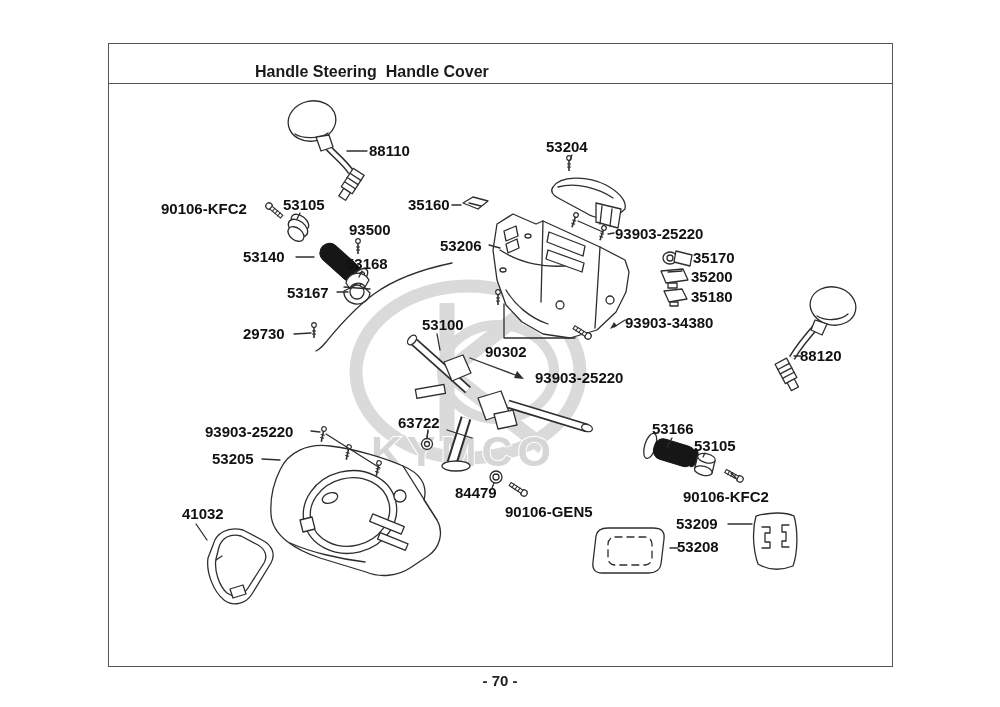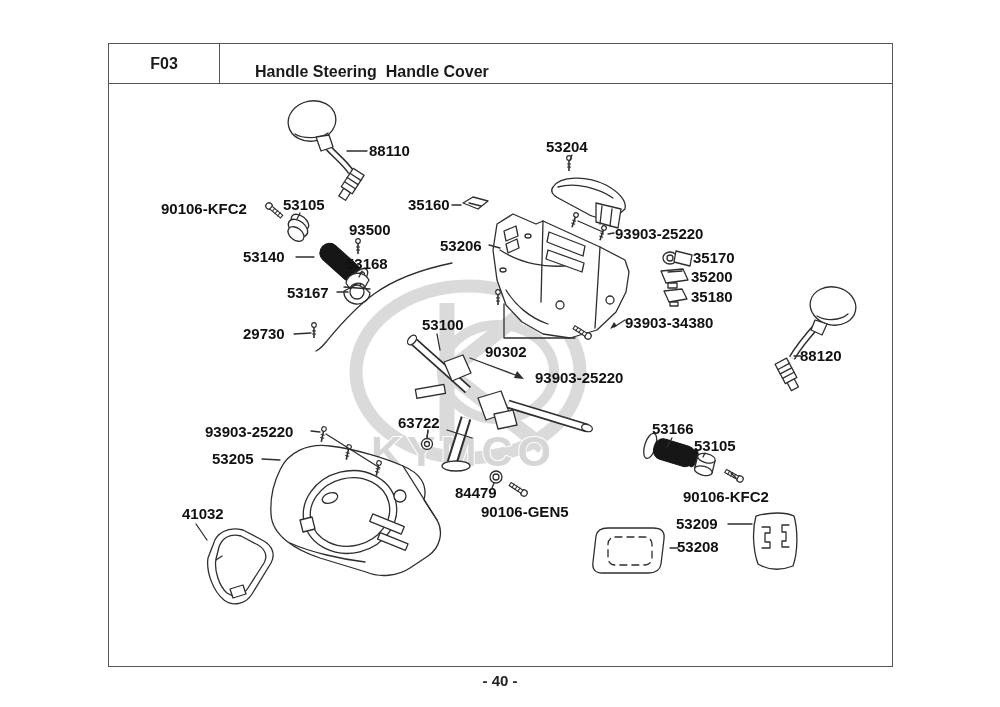--- a/index.html
+++ b/index.html
@@ -30,21 +30,20 @@
   .wm{fill:none;stroke:#dadada;}
   .wmtxt{fill:#d6d6d6;stroke:#fff;stroke-width:2;paint-order:stroke;
          font-family:"Liberation Sans",sans-serif;font-weight:bold;}
 </style>
 </head>
 <body>
 
 <div id="page">
 
   <div class="hdr-box"></div>
-  <div class="hdr-code">F03</div>
   <div class="hdr-title">Handle Steering  Handle Cover</div>
 
   <div class="main-box"></div>
 
   <svg width="1000" height="707" viewBox="0 0 1000 707">
     <defs>
       <g id="pinP">
         <circle cx="0" cy="0" r="2.3" fill="#fff" stroke="#2e2e2e" stroke-width="1.2"></circle>
         <line x1="0" y1="2" x2="0" y2="13" stroke="#2e2e2e" stroke-width="1.6"></line>
         <line x1="-2" y1="6" x2="2" y2="6" stroke="#2e2e2e" stroke-width="1"></line>
@@ -298,22 +297,22 @@
   <div class="lbl" style="left:691px;top:288px">35180</div>
   <div class="lbl" style="left:625px;top:314px">93903-34380</div>
   <div class="lbl" style="left:422px;top:316px">53100</div>
   <div class="lbl" style="left:485px;top:343px">90302</div>
   <div class="lbl" style="left:535px;top:369px">93903-25220</div>
   <div class="lbl" style="left:398px;top:414px">63722</div>
   <div class="lbl" style="left:205px;top:423px">93903-25220</div>
   <div class="lbl" style="left:212px;top:450px">53205</div>
   <div class="lbl" style="left:182px;top:505px">41032</div>
   <div class="lbl" style="left:455px;top:484px">84479</div>
-  <div class="lbl" style="left:481px;top:503px">90106-GEN5</div>
+  <div class="lbl" style="left:505px;top:503px">90106-GEN5</div>
   <div class="lbl" style="left:652px;top:420px">53166</div>
   <div class="lbl" style="left:694px;top:437px">53105</div>
   <div class="lbl" style="left:683px;top:488px">90106-KFC2</div>
   <div class="lbl" style="left:676px;top:515px">53209</div>
   <div class="lbl" style="left:677px;top:538px">53208</div>
   <div class="lbl" style="left:800px;top:347px">88120</div>
 
-  <div class="pageno">- 40 -</div>
+  <div class="pageno">- 70 -</div>
 </div>
 
 </body></html>

